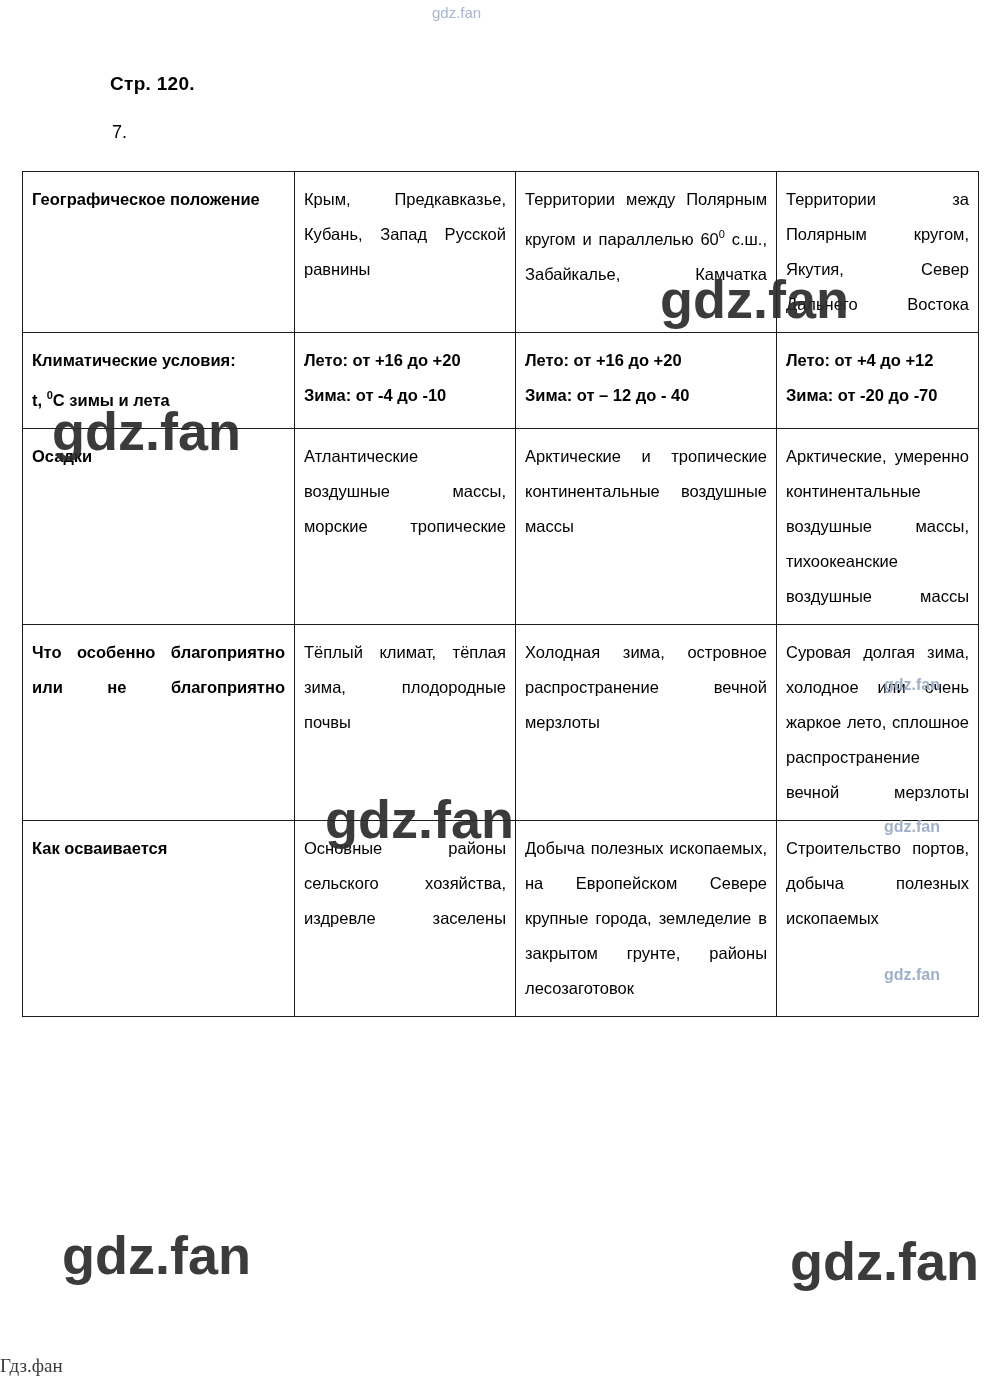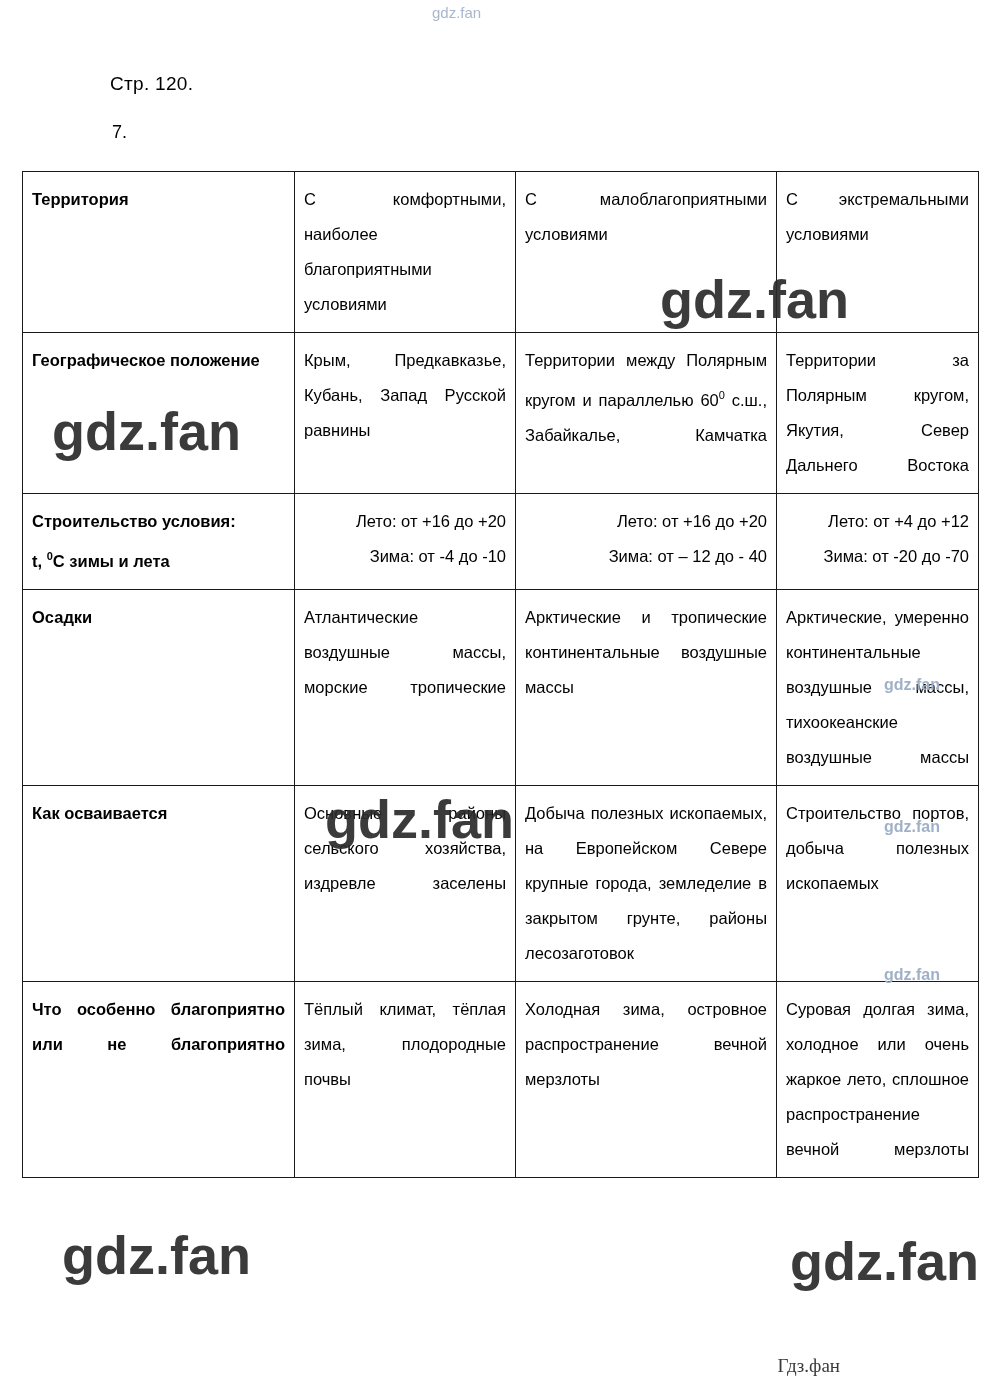--- a/index.html
+++ b/index.html
@@ -57,33 +57,33 @@
   }
   .wm-small.s1 { top: 676px; left: 884px; }
   .wm-small.s2 { top: 818px; left: 884px; }
   .wm-small.s3 { top: 966px; left: 884px; }
 
   .footer {
     position: absolute;
     top: 1355px;
     left: 0;
     width: 840px;
-    text-align: right;
+    text-align: left;
     font-size: 19px;
     color: #3b3b3b;
     font-family: "Liberation Serif", serif;
   }
 
   
   .page-ref {
     position: absolute;
     top: 73px;
     left: 110px;
     font-size: 19px;
-    font-weight: normal;
+    font-weight: bold;
     letter-spacing: 0.3px;
   }
   .task-num {
     position: absolute;
     top: 122px;
     left: 112px;
     font-size: 18px;
   }
 
   
@@ -115,21 +115,22 @@
   }
   td.just {
     text-align: justify;
     text-align-last: left;
   }
   td.justall {
     text-align: justify;
     text-align-last: justify;
   }
   td.plain {
-    text-align: right;
+    text-align: left;
+    font-weight: bold;
   }
   .sup { font-size: 11px; vertical-align: super; }
   .cellline { display: block; }
 </style>
 </head>
 <body>
 
 <div class="page">
 
   <div class="wm wm-top">gdz.fan</div>
@@ -138,37 +139,31 @@
   <div class="task-num">7.</div>
 
   <table class="main">
     <colgroup>
       <col class="c1">
         <col class="c2">
         <col class="c3">
         <col class="c4">
     </colgroup>
     <tbody>
-      <tr>
-        <td class="rowhead" style="text-align-last:left">Территория</td>
-        <td class="justall">С комфортными, наиболее благоприятными условиями</td>
-        <td class="just">С малоблагоприятными условиями</td>
-        <td class="justall">С экстремальными условиями</td>
-      </tr>
 
       <tr>
         <td class="rowhead" style="text-align-last:left">Географическое положение</td>
         <td class="justall">Крым, Предкавказье, Кубань, Запад Русской равнины</td>
         <td class="justall"><span>Территории между Полярным кругом и параллелью 60</span><span class="sup">0</span><span> с.ш., Забайкалье, Камчатка</span></td>
         <td class="justall">Территории за Полярным кругом, Якутия, Север Дальнего Востока</td>
       </tr>
 
       <tr>
         <td class="rowhead" style="text-align-last:left">
-          <span class="cellline">Строительство условия:</span>
+          <span class="cellline">Климатические условия:</span>
           <span class="cellline"><span>t, </span><span class="sup">0</span><span>С зимы и лета</span></span>
         </td>
         <td class="plain">
           <span class="cellline">Лето: от +16 до +20</span>
           <span class="cellline">Зима: от -4 до -10</span>
         </td>
         <td class="plain">
           <span class="cellline">Лето: от +16 до +20</span>
           <span class="cellline">Зима: от – 12 до - 40</span>
         </td>
@@ -180,31 +175,31 @@
 
 
       <tr>
         <td class="rowhead" style="text-align-last:left">Осадки</td>
         <td class="justall">Атлантические воздушные массы, морские тропические</td>
         <td class="justall">Арктические и тропические континентальные воздушные массы</td>
         <td class="justall">Арктические, умеренно континентальные воздушные массы, тихоокеанские воздушные массы</td>
       </tr>
 
       <tr>
+        <td class="rowhead">Что особенно благоприятно или не благоприятно</td>
+        <td class="justall">Тёплый климат, тёплая зима, плодородные почвы</td>
+        <td class="justall">Холодная зима, островное распространение вечной мерзлоты</td>
+        <td class="justall">Суровая долгая зима, холодное или очень жаркое лето, сплошное распространение вечной мерзлоты</td>
+      </tr>
+
+      <tr>
         <td class="rowhead" style="text-align-last:left">Как осваивается</td>
         <td class="justall">Основные районы сельского хозяйства, издревле заселены</td>
         <td class="justall">Добыча полезных ископаемых, на Европейском Севере крупные города, земледелие в закрытом грунте, районы лесозаготовок</td>
         <td class="justall">Строительство портов, добыча полезных ископаемых</td>
-      </tr>
-
-      <tr>
-        <td class="rowhead">Что особенно благоприятно или не благоприятно</td>
-        <td class="justall">Тёплый климат, тёплая зима, плодородные почвы</td>
-        <td class="justall">Холодная зима, островное распространение вечной мерзлоты</td>
-        <td class="justall">Суровая долгая зима, холодное или очень жаркое лето, сплошное распространение вечной мерзлоты</td>
       </tr>
     </tbody>
   </table>
 
   <div class="wm wm-big w1">gdz.fan</div>
   <div class="wm wm-big w2">gdz.fan</div>
   <div class="wm wm-big w3">gdz.fan</div>
   <div class="wm wm-big w4">gdz.fan</div>
   <div class="wm wm-big w5">gdz.fan</div>
 

